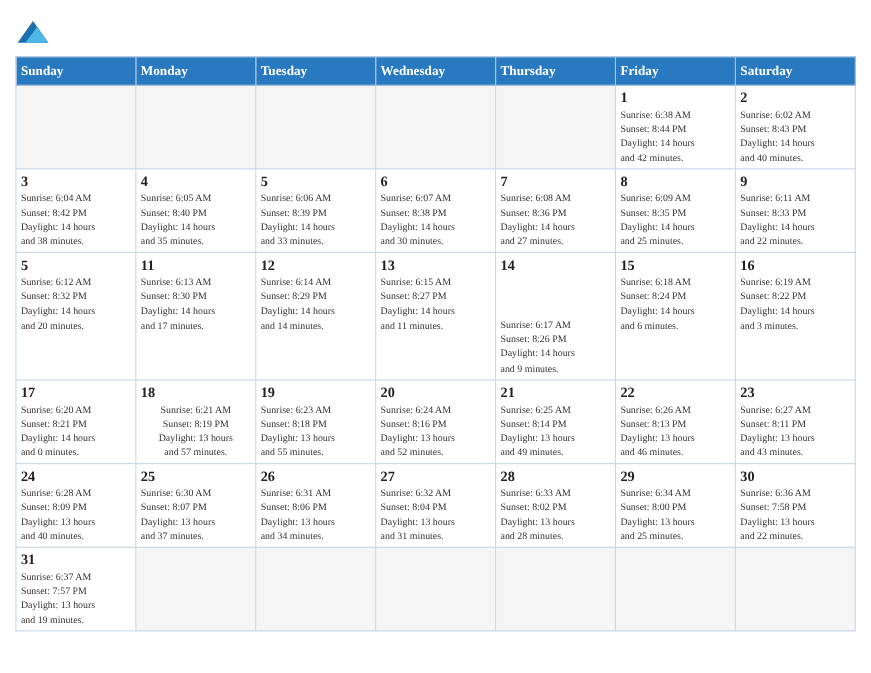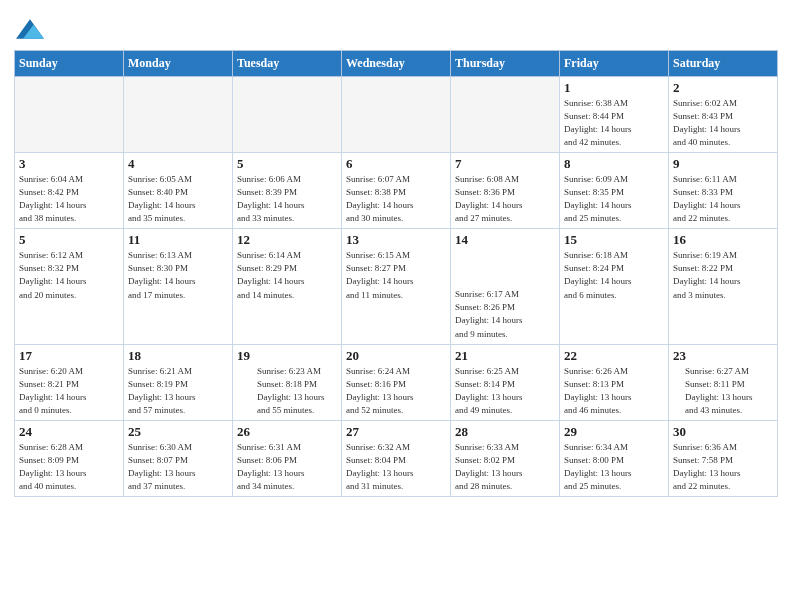--- a/index.html
+++ b/index.html
@@ -259,28 +259,28 @@
         <tr>
           <td>
             <span class="day-number">17</span>
             <div class="day-info" style="white-space: pre-line;">Sunrise: 6:20 AM
 Sunset: 8:21 PM
 Daylight: 14 hours
 and 0 minutes.</div>
           </td>
           <td>
             <span class="day-number">18</span>
-            <div class="day-info" style="white-space: pre-line;">Sunrise: 6:21 AM
+            <div class="day-info" style="white-space: pre-line; text-align: center;">Sunrise: 6:21 AM
 Sunset: 8:19 PM
 Daylight: 13 hours
 and 57 minutes.</div>
           </td>
           <td>
             <span class="day-number">19</span>
-            <div class="day-info" style="white-space: pre-line; margin-left: 20px;">Sunrise: 6:23 AM
+            <div class="day-info" style="white-space: pre-line;">Sunrise: 6:23 AM
 Sunset: 8:18 PM
 Daylight: 13 hours
 and 55 minutes.</div>
           </td>
           <td>
             <span class="day-number">20</span>
             <div class="day-info" style="white-space: pre-line;">Sunrise: 6:24 AM
 Sunset: 8:16 PM
 Daylight: 13 hours
 and 52 minutes.</div>
@@ -294,21 +294,21 @@
           </td>
           <td>
             <span class="day-number">22</span>
             <div class="day-info" style="white-space: pre-line;">Sunrise: 6:26 AM
 Sunset: 8:13 PM
 Daylight: 13 hours
 and 46 minutes.</div>
           </td>
           <td>
             <span class="day-number">23</span>
-            <div class="day-info" style="white-space: pre-line; margin-left: 12px;">Sunrise: 6:27 AM
+            <div class="day-info" style="white-space: pre-line;">Sunrise: 6:27 AM
 Sunset: 8:11 PM
 Daylight: 13 hours
 and 43 minutes.</div>
           </td>
         </tr>
         <tr>
           <td>
             <span class="day-number">24</span>
             <div class="day-info" style="white-space: pre-line;">Sunrise: 6:28 AM
 Sunset: 8:09 PM
@@ -350,16 +350,31 @@
 Daylight: 13 hours
 and 25 minutes.</div>
           </td>
           <td>
             <span class="day-number">30</span>
             <div class="day-info" style="white-space: pre-line;">Sunrise: 6:36 AM
 Sunset: 7:58 PM
 Daylight: 13 hours
 and 22 minutes.</div>
           </td>
+        </tr>
+        <tr class="last-row">
+          <td>
+            <span class="day-number">31</span>
+            <div class="day-info" style="white-space: pre-line;">Sunrise: 6:37 AM
+Sunset: 7:57 PM
+Daylight: 13 hours
+and 19 minutes.</div>
+          </td>
+          <td class="empty"></td>
+          <td class="empty"></td>
+          <td class="empty"></td>
+          <td class="empty"></td>
+          <td class="empty"></td>
+          <td class="empty"></td>
         </tr>
       </tbody>
   </table>
 </div>
 
 </body></html>

